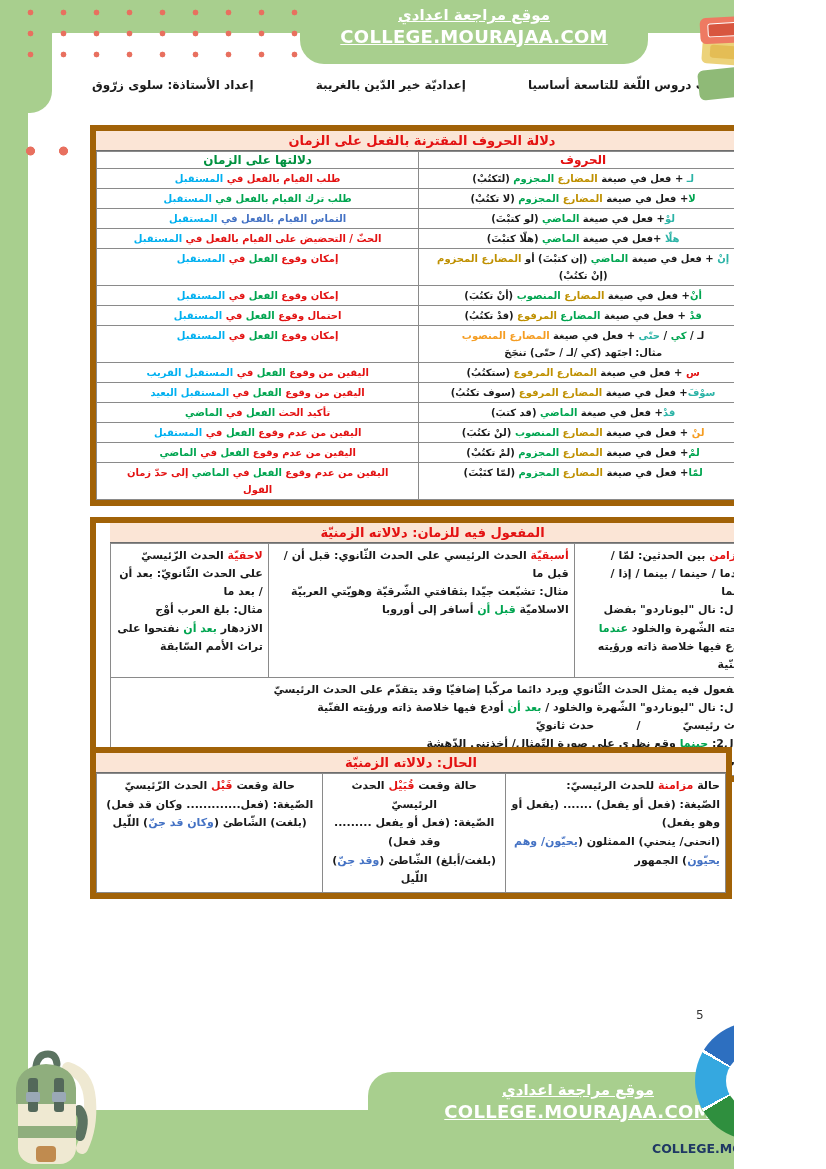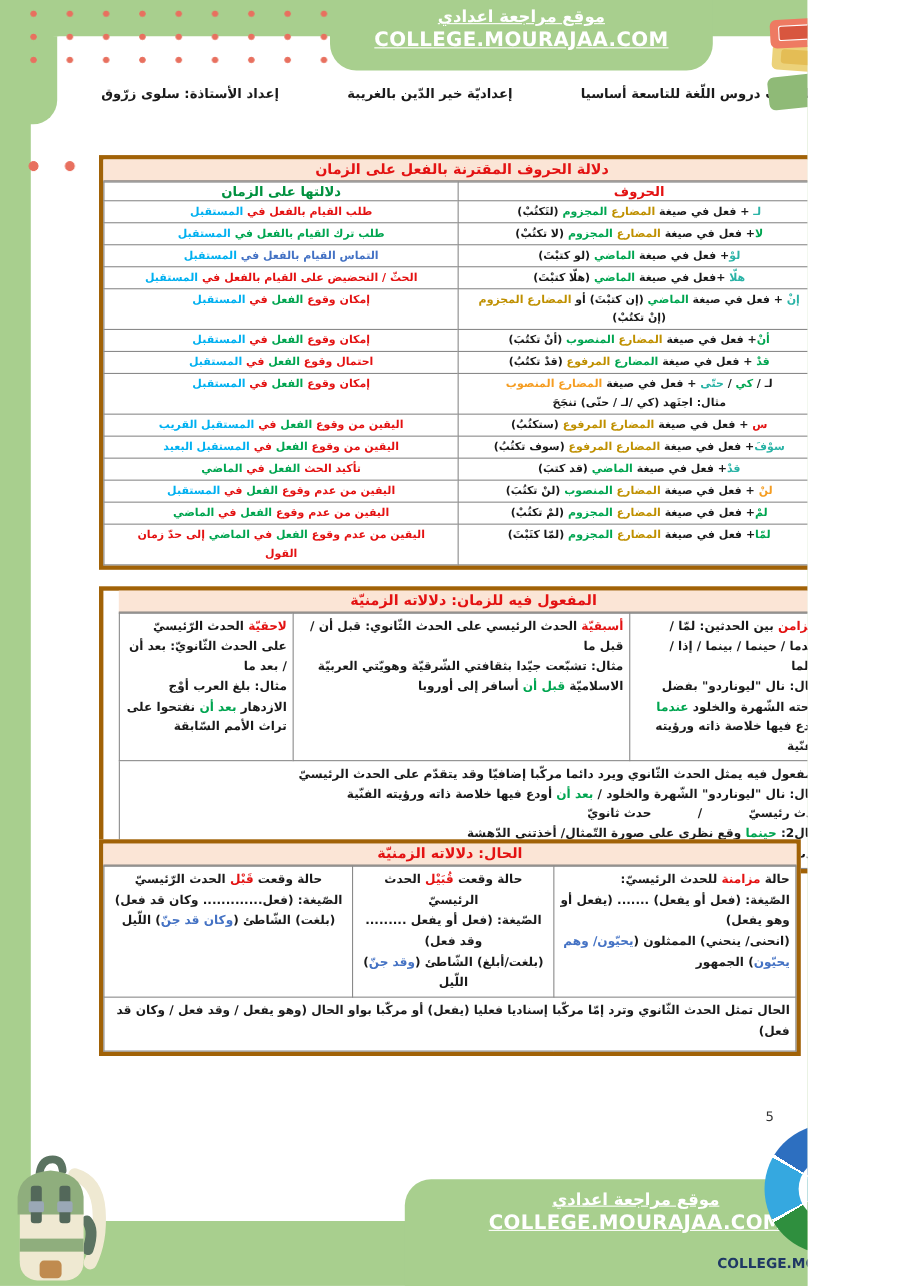--- a/index.html
+++ b/index.html
@@ -24,21 +24,21 @@
       letter-spacing:.3px;}
   .bottom-tab{position:absolute;left:368px;top:1072px;width:420px;height:97px;background:#a8cf8e;
       border-radius:24px 24px 0 0;text-align:center;z-index:3;}
   .bottom-tab .l1{margin-top:9px;font-size:15px;font-weight:bold;color:#ffffff;text-decoration:underline;}
   .bottom-tab .l2{margin-top:2px;font-size:18px;font-weight:bold;color:#ffffff;text-decoration:underline;
       letter-spacing:.3px;}
   
   .doc-head{position:absolute;left:92px;top:78px;width:653px;display:flex;direction:rtl;
       justify-content:space-between;font-size:12px;font-weight:bold;color:#1a1a1a;z-index:2;}
   
-  .tbl{position:absolute;border:4px solid #a16207;background:#fff;direction:rtl;z-index:2;margin-top:16px;}
+  .tbl{position:absolute;border:6px solid #a16207;background:#fff;direction:rtl;z-index:2;}
   .tbl-title{background:#fbe5d6;color:#e31212;font-weight:bold;font-size:13px;text-align:center;
       padding:2px 0;border-bottom:1px solid #6e6e6e;}
   .tbl table{border-collapse:collapse;width:100%;table-layout:fixed;}
   .tbl td,.tbl th{border:1px solid #8a8a8a;font-weight:bold;vertical-align:top;}
   #t1{left:90px;top:125px;width:652px;}
   #t1 th{font-size:12px;padding:1px 4px;text-align:center;}
   #t1 td{font-size:10px;padding:1px 17px;line-height:1.7;letter-spacing:-0.1px;}
   #t1 td.h-cell{text-align:center;}
   #t1 td.m-cell{text-align:center;}
   .th-horoof{color:#e31212;}
@@ -299,25 +299,20 @@
               <div><span class="c-k">حالة وقعت </span><span class="c-r">قُبَيْل </span><span class="c-k">الحدث الرئيسيّ</span></div>
               <div><span class="c-k">الصّيغة: (فعل أو يفعل ......... وقد فعل)</span></div>
               <div><span class="c-k">(بلغت/أبلغ) الشّاطئ (</span><span class="c-b">وقد جنّ</span><span class="c-k">) اللّيل</span></div>
             </td>
             <td class="colcell c2">
               <div><span class="c-k">حالة وقعت </span><span class="c-r">قَبْل </span><span class="c-k">الحدث الرّئيسيّ</span></div>
               <div><span class="c-k">الصّيغة: (فعل............. وكان قد فعل)</span></div>
               <div><span class="c-k">(بلغت) الشّاطئ (</span><span class="c-b">وكان قد جنّ</span><span class="c-k">) اللّيل</span></div>
             </td>
           </tr>
-          <tr>
-            <td class="notecell" colspan="3">
-              <div><span class="c-k">الحال تمثل الحدث الثّانوي وترد إمّا مركّبا إسناديا فعليا (يفعل) أو مركّبا بواو الحال (وهو يفعل / وقد فعل / وكان قد فعل)</span></div>
-            </td>
-          </tr>
         </tbody>
     </table>
   </div>
 
   <div class="page-num">5</div>
 
   <div class="chev" style="left:750px;top:794px;"></div>
   <div class="chev" style="left:750px;top:856px;"></div>
   <div class="chev" style="left:750px;top:917px;"></div>
   <div class="chev" style="left:750px;top:977px;"></div>

